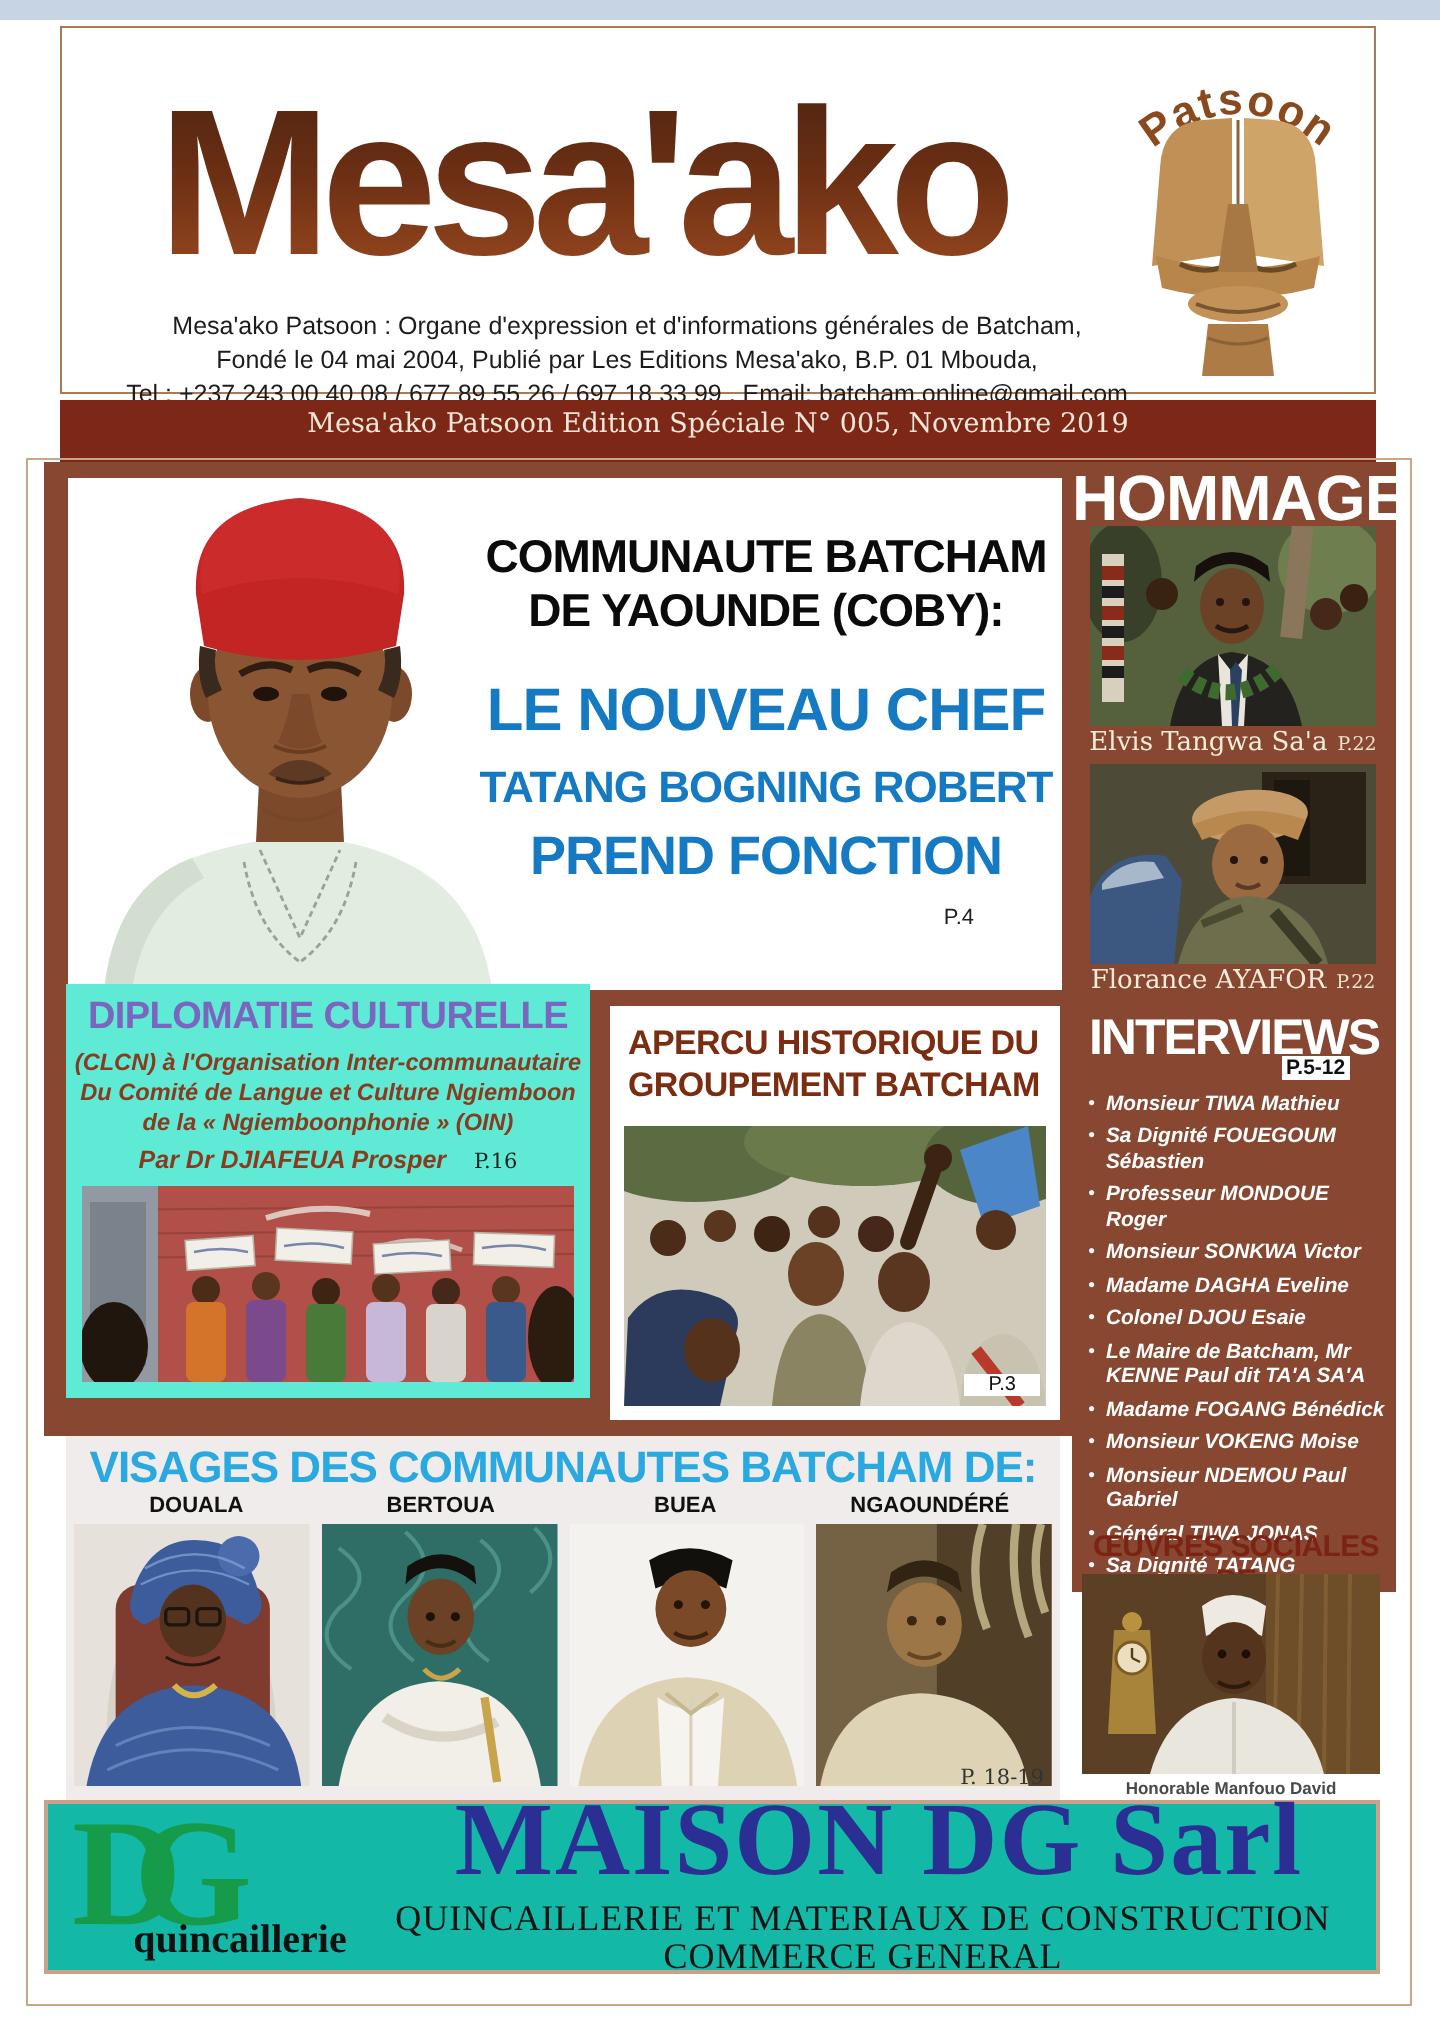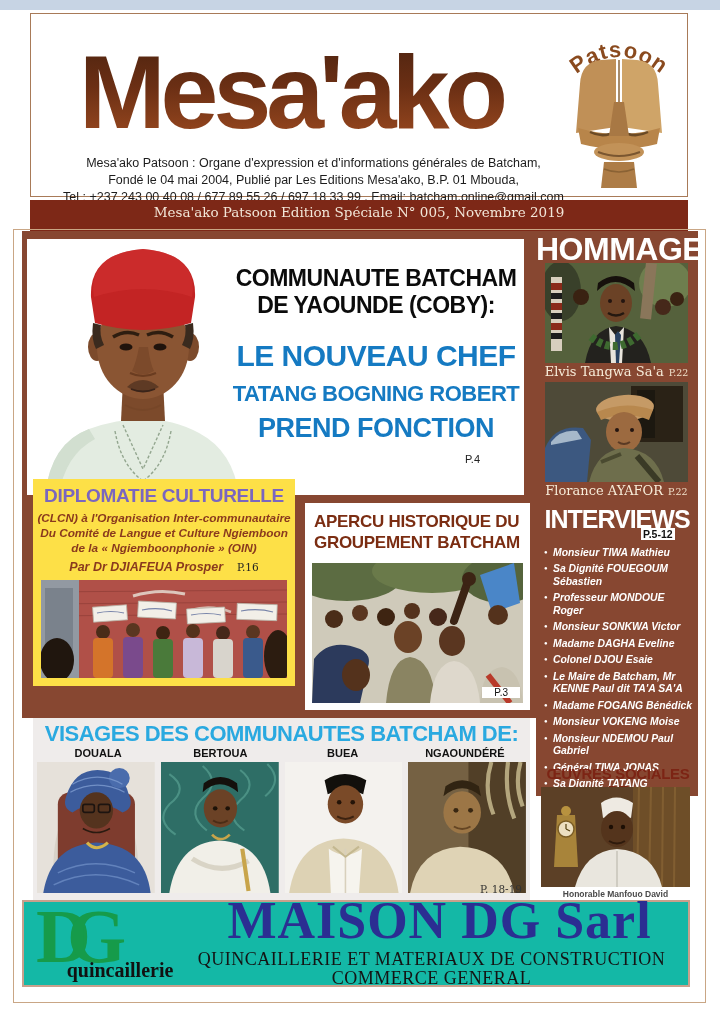--- a/index.html
+++ b/index.html
@@ -25,21 +25,21 @@
   
   #edition-banner { left:30px; top:200px; width:658px; height:32px; background:#7d2817;
     color:#f2e6d8; font-family:"DejaVu Serif",serif; font-size:13.5px; line-height:24px; text-align:center; }
 
   
   #outer-frame { left:13px; top:229px; width:693px; height:774px; border:1px solid #c9a685; }
   #bg-main { left:22px; top:231px; width:676px; height:487px; background:#874731; }
   #bg-side { left:536px; top:718px; width:162px; height:78px; background:#874731; }
 
   
-  #lead { left:27px; top:239px; width:497px; height:256px; background:#fff; }
+  #lead { left:34px; top:239px; width:497px; height:256px; background:#fff; }
   #lead svg.lead-photo { position:absolute; left:0; top:0; width:230px; height:256px; }
   .kicker { position:absolute; left:205px; top:26px; width:288px; text-align:center;
     font-weight:bold; font-size:23px; line-height:1.16; color:#0b0b0b; letter-spacing:-0.5px; }
   .hl { position:absolute; left:205px; width:288px; text-align:center; font-weight:bold;
     color:#157ac2; letter-spacing:-0.5px; }
   .hl1 { top:100px; font-size:30px; }
   .hl2 { top:142px; font-size:22px; }
   .hl3 { top:174px; font-size:27px; }
   .lead-pref { position:absolute; right:44px; top:214px; font-size:11px; color:#222; }
 
@@ -53,21 +53,21 @@
   .scap .pref { font-size:9.5px; margin-left:5px; color:#f1e2cc; }
   #iv-title { top:505px; font-size:25px; letter-spacing:-1px; }
   #iv-badge { position:absolute; left:641px; top:528px; background:#fff; color:#111;
     font-size:10.5px; font-weight:bold; padding:0 2px; }
   #iv-list { position:absolute; left:544px; top:547px; width:150px; list-style:none; }
   #iv-list li { position:relative; padding-left:9px; margin-bottom:4px; color:#ffffff;
     font-size:10.4px; line-height:1.2; font-weight:bold; font-style:italic; }
   #iv-list li::before { content:"●"; position:absolute; left:0; top:2px; font-size:6px; color:#fff; }
 
   
-  #diplomatie { left:33px; top:479px; width:262px; height:207px; background:#fde047; }
+  #diplomatie { left:33px; top:492px; width:262px; height:207px; background:#5eead4; }
   .dip-title { position:absolute; left:0; top:6px; width:262px; text-align:center;
     font-size:19px; font-weight:bold; color:#7a66bf; letter-spacing:-0.3px; }
   .dip-sub { position:absolute; left:2px; top:32px; width:258px; text-align:center;
     font-size:11.8px; font-weight:bold; font-style:italic; color:#8a3a1e; line-height:1.28; }
   .dip-byline { position:absolute; left:0; top:81px; width:262px; text-align:center;
     font-size:12.5px; font-weight:bold; font-style:italic; color:#8a3a1e; }
   .dip-byline .pref { font-size:10.5px; font-weight:normal; font-style:normal; color:#222;
     font-family:"DejaVu Serif",serif; margin-left:14px; }
   .dip-photo { position:absolute; left:8px; top:101px; width:246px; height:98px; }
 

